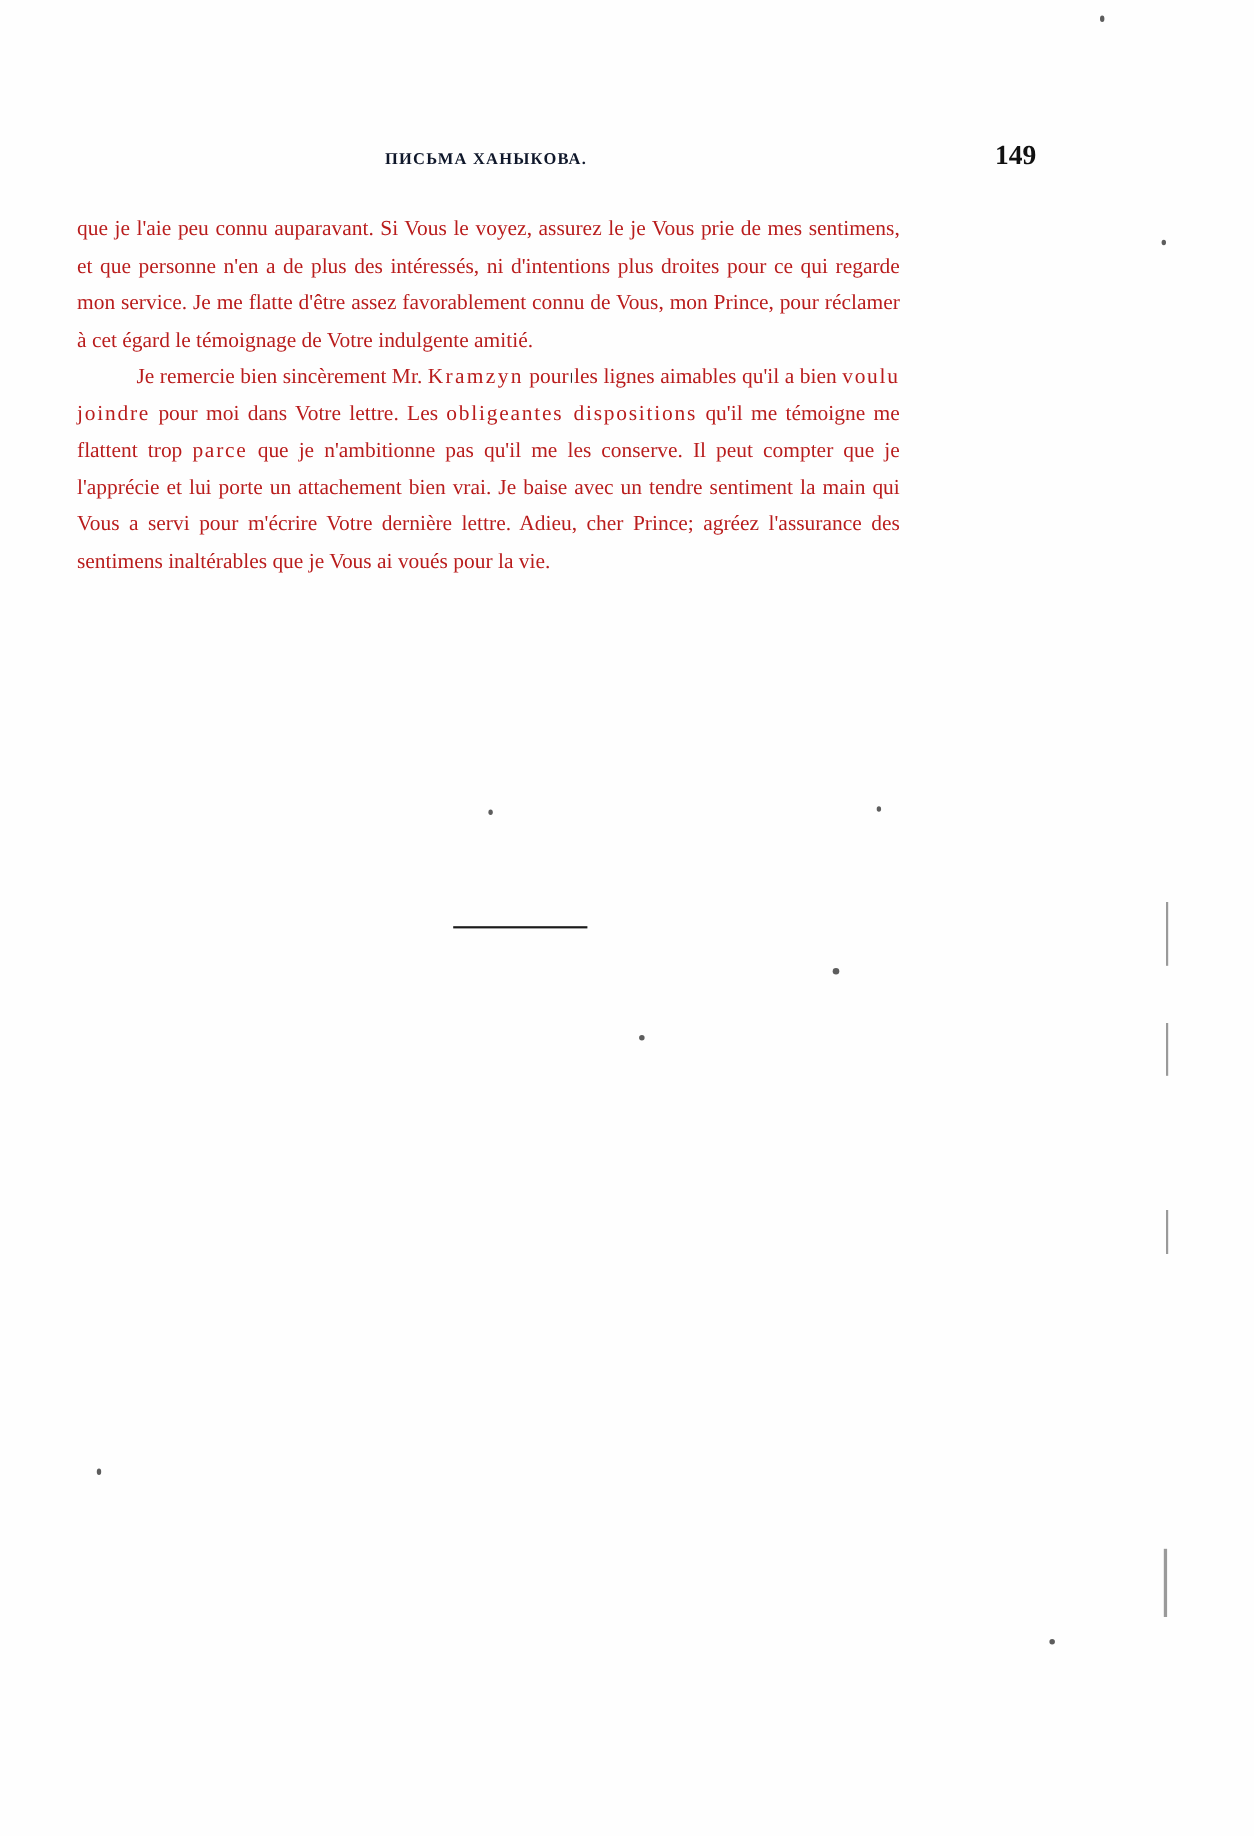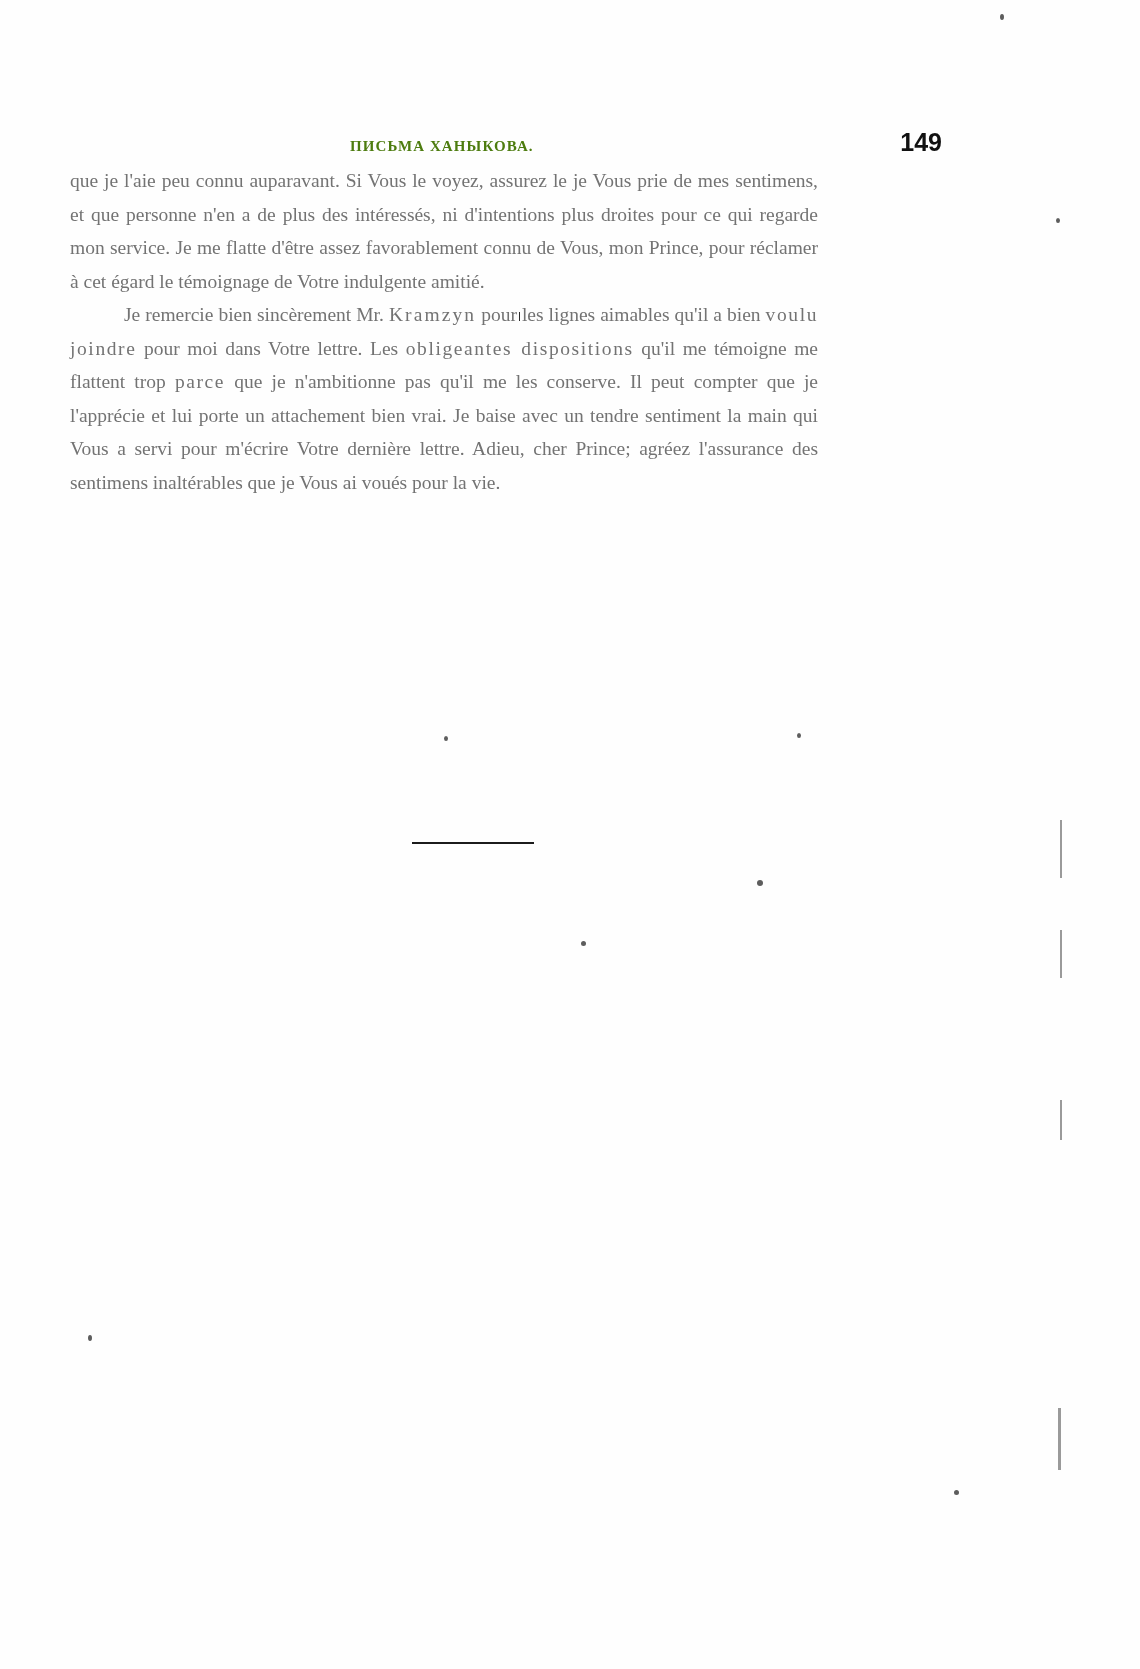--- a/index.html
+++ b/index.html
@@ -31,40 +31,40 @@
     display: flex;
     align-items: baseline;
     justify-content: space-between;
   }
   .running-head {
     font-family: "Liberation Serif", serif;
     font-size: 15px;
     letter-spacing: 1.1px;
     font-weight: 700;
     text-transform: uppercase;
-    color: #4d7c0f;
+    color: #0f172a;
     margin-left: 280px;
   }
   .page-number {
-    font-family: Liberation Sans, sans-serif;
+    font-family: Liberation Serif, serif;
     font-size: 25px;
     font-weight: 700;
     color: #111111;
     margin-right: 128px;
   }
   
   .textblock {
     position: absolute;
     left: 70px;
-    top: 164px;
+    top: 192px;
     width: 748px;
     font-size: 19.5px;
     line-height: 33.5px;
     text-align: justify;
-    color: #737373;
+    color: #b91c1c;
   }
   .textblock p {
     margin: 0;
   }
   .textblock p.indent {
     text-indent: 54px;
   }
   .sp { letter-spacing: 1.6px; }
   .sp2 { letter-spacing: 2.1px; margin-top: 44px; }
   .tick {

